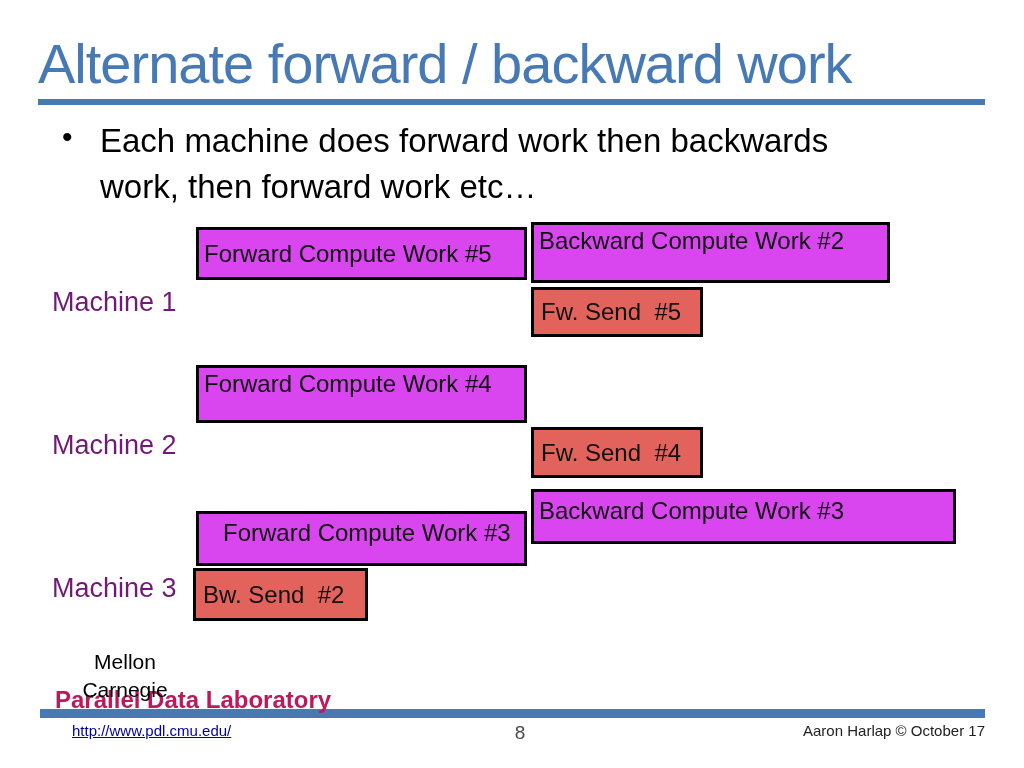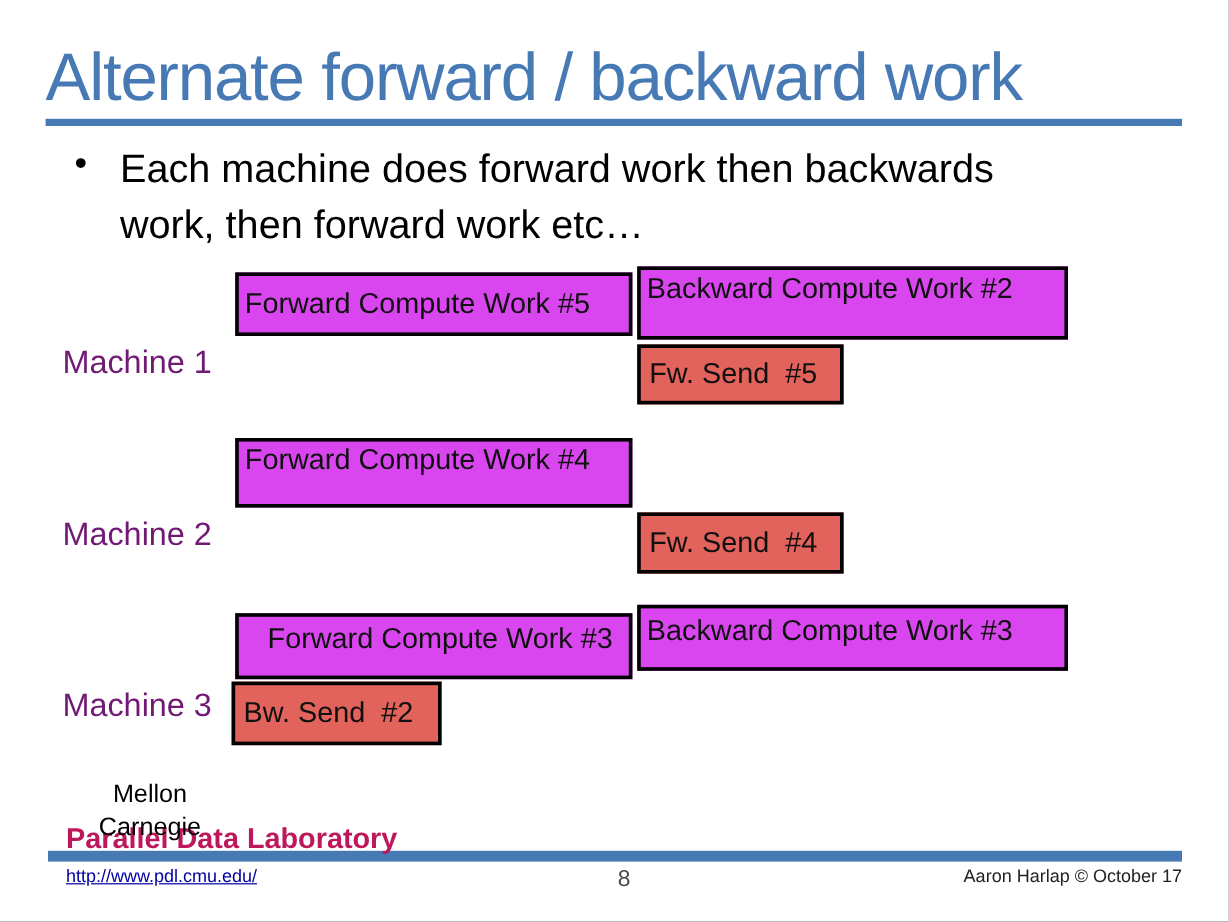--- a/index.html
+++ b/index.html
@@ -50,21 +50,21 @@
   }
   .lab-name{
     position:absolute;left:55px;top:686px;
     font-size:24px;font-weight:bold;color:#be185d;z-index:2;white-space:nowrap;
   }
   .footer-bar{
     position:absolute;left:40px;top:709px;width:945px;height:9px;
     background:#4779B5;
   }
   .footer-url{
-    position:absolute;left:55px;top:722px;
+    position:absolute;left:72px;top:722px;
     font-size:15px;color:#0000A0;text-decoration:underline;white-space:nowrap;
   }
   .page-number{
     position:absolute;left:495px;top:722px;width:50px;
     text-align:center;font-size:19px;color:#4a4a4a;
   }
   .footer-credit{
     position:absolute;right:39px;top:722px;
     font-size:15px;color:#222;white-space:nowrap;
   }
@@ -86,21 +86,21 @@
   <div class="box compute v-center" style="left:196px;top:227px;width:331px;height:53px;">Forward Compute Work #5</div>
   <div class="box compute" style="left:531px;top:222px;width:359px;height:61px;">Backward Compute Work #2</div>
   <div class="box send" style="left:531px;top:287px;width:172px;height:50px;">Fw. Send  #5</div>
 
   <div class="machine-label" style="left:52px;top:383px;">Machine 2</div>
   <div class="box compute" style="left:196px;top:365px;width:331px;height:58px;">Forward Compute Work #4</div>
   <div class="box send" style="left:531px;top:427px;width:172px;height:51px;">Fw. Send  #4</div>
 
   <div class="machine-label" style="left:52px;top:526px;">Machine 3</div>
   <div class="box compute" style="left:196px;top:511px;width:331px;height:55px;padding-top:5px;padding-left:24px;">Forward Compute Work #3</div>
-  <div class="box compute" style="left:531px;top:504px;width:359px;height:55px;padding-top:5px;">Backward Compute Work #3</div>
+  <div class="box compute" style="left:531px;top:489px;width:425px;height:55px;padding-top:5px;">Backward Compute Work #3</div>
   <div class="box send" style="left:193px;top:568px;width:175px;height:53px;">Bw. Send  #2</div>
 
   <div class="org-mark">
     <div>Mellon</div>
     <div>Carnegie</div>
   </div>
   <div class="lab-name">Parallel Data Laboratory</div>
   <div class="footer-bar"></div>
   <a class="footer-url" href="#">http://www.pdl.cmu.edu/</a>
   <div class="page-number">8</div>

